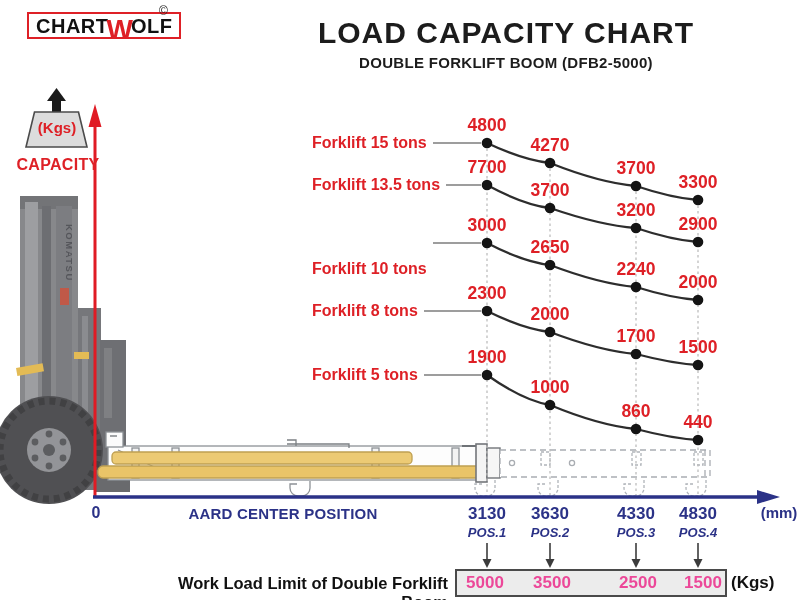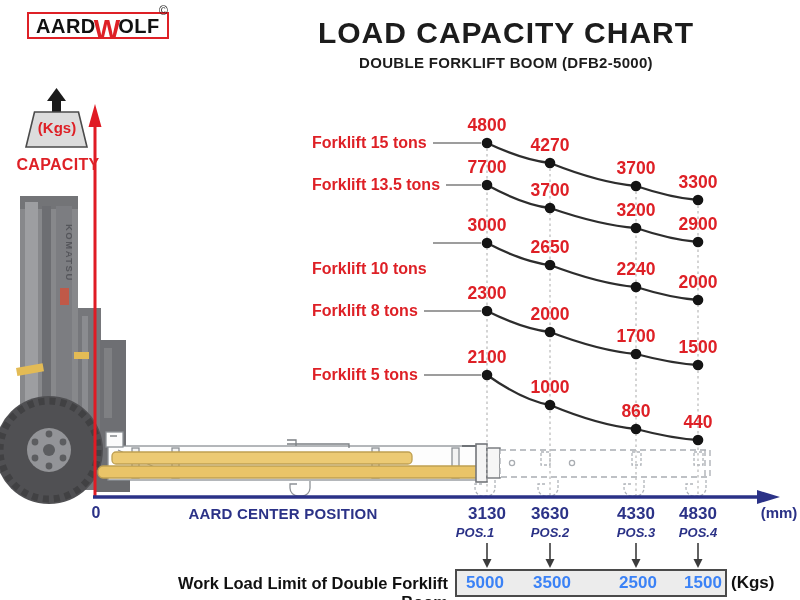--- a/index.html
+++ b/index.html
@@ -44,21 +44,21 @@
   .tick{width:70px;font-size:17px;}
   .pos{width:70px;font-size:13px;font-style:italic;font-weight:bold;}
 
   
   .series-label{left:312px;height:22px;line-height:22px;font-size:16px;white-space:nowrap;}
   .value-label{width:70px;font-size:17.5px;line-height:20px;}
 
   
   .wll-label{left:130px;top:574px;width:318px;font-size:16.5px;color:#111;}
   .wll-box{left:455px;top:569px;width:272px;height:28px;background:var(--boxfill);border:2px solid var(--boxborder);}
-  .wll-value{width:70px;top:573px;font-size:17px;color:#3b82f6;}
+  .wll-value{width:70px;top:573px;font-size:17px;color:#ec4899;}
   .wll-unit{left:731px;top:573px;width:66px;font-size:17px;color:#111;}
 
   svg text{font-family:"Liberation Sans",sans-serif;}
 </style>
 </head>
 <body>
 
 <svg class="abs" width="800" height="600" viewBox="0 0 800 600" style="left:0;top:0;">
 
   <g opacity="0.88">
@@ -195,21 +195,21 @@
   </g>
 
   <g>
     <rect x="52" y="99" width="9" height="15" fill="#1b1b1b"></rect>
     <polygon points="56.5,88 47,101 66,101" fill="#1b1b1b"></polygon>
     <path d="M26 147 L34.5 112 L78.5 112 L87 147 Z" fill="#dcdcdc" stroke="#4b4b4b" stroke-width="1.6"></path>
   </g>
 </svg>
 
 <div class="abs logo-box">
-  <span class="logo-txt">AARD</span>
+  <span class="logo-txt">CHART</span>
     <span class="logo-w">W</span>
     <span class="logo-txt">OLF</span>
 </div>
 <span class="abs logo-c">©</span>
 
 <div class="abs hdr">
   <div class="hdr-title">LOAD CAPACITY CHART</div>
   <div class="hdr-sub">DOUBLE FORKLIFT BOOM (DFB2-5000)</div>
 </div>
 
@@ -219,21 +219,21 @@
 <div class="abs origin-label navy b ctr">0</div>
 <div class="abs xaxis-label navy b ctr">AARD CENTER POSITION</div>
 <div class="abs mm-label navy b ctr">(mm)</div>
 
 <div class="abs wll-label b rt">Work Load Limit of Double Forklift Boom</div>
 <div class="abs wll-box"></div>
 <div class="abs wll-unit b">(Kgs)</div>
 
 <div id="dyn-labels">
     <div class="abs tick navy b ctr" style="left: 452px; top: 504px;">3130</div>
-    <div class="abs pos navy ctr" style="left: 440px; top: 525px; font-style: italic;">POS.1</div>
+    <div class="abs pos navy ctr" style="left: 452px; top: 525px; font-style: italic;">POS.1</div>
     <div class="abs wll-value b ctr" style="left: 450px;">5000</div>
     <div class="abs tick navy b ctr" style="left: 515px; top: 504px;">3630</div>
     <div class="abs pos navy ctr" style="left: 515px; top: 525px;">POS.2</div>
     <div class="abs wll-value b ctr" style="left: 517px;">3500</div>
     <div class="abs tick navy b ctr" style="left: 601px; top: 504px;">4330</div>
     <div class="abs pos navy ctr" style="left: 601px; top: 525px;">POS.3</div>
     <div class="abs wll-value b ctr" style="left: 603px;">2500</div>
     <div class="abs tick navy b ctr" style="left: 663px; top: 504px;">4830</div>
     <div class="abs pos navy ctr" style="left: 663px; top: 525px;">POS.4</div>
     <div class="abs wll-value b ctr" style="left: 668px;">1500</div>
@@ -250,18 +250,18 @@
     <div class="abs value-label red b ctr" style="left: 452px; top: 215px;">3000</div>
     <div class="abs value-label red b ctr" style="left: 515px; top: 237px;">2650</div>
     <div class="abs value-label red b ctr" style="left: 601px; top: 259px;">2240</div>
     <div class="abs value-label red b ctr" style="left: 663px; top: 272px;">2000</div>
     <div class="abs series-label red b" style="top: 232px; margin-top: 26px;">Forklift 10 tons</div>
     <div class="abs value-label red b ctr" style="left: 452px; top: 283px;">2300</div>
     <div class="abs value-label red b ctr" style="left: 515px; top: 304px;">2000</div>
     <div class="abs value-label red b ctr" style="left: 601px; top: 326px;">1700</div>
     <div class="abs value-label red b ctr" style="left: 663px; top: 337px;">1500</div>
     <div class="abs series-label red b" style="top: 300px;">Forklift 8 tons</div>
-    <div class="abs value-label red b ctr" style="left: 452px; top: 347px;">2100</div>
+    <div class="abs value-label red b ctr" style="left: 452px; top: 347px;">1900</div>
     <div class="abs value-label red b ctr" style="left: 515px; top: 377px;">1000</div>
     <div class="abs value-label red b ctr" style="left: 601px; top: 401px;">860</div>
     <div class="abs value-label red b ctr" style="left: 663px; top: 412px;">440</div>
     <div class="abs series-label red b" style="top: 364px;">Forklift 5 tons</div>
   </div>
 
 </body></html>

